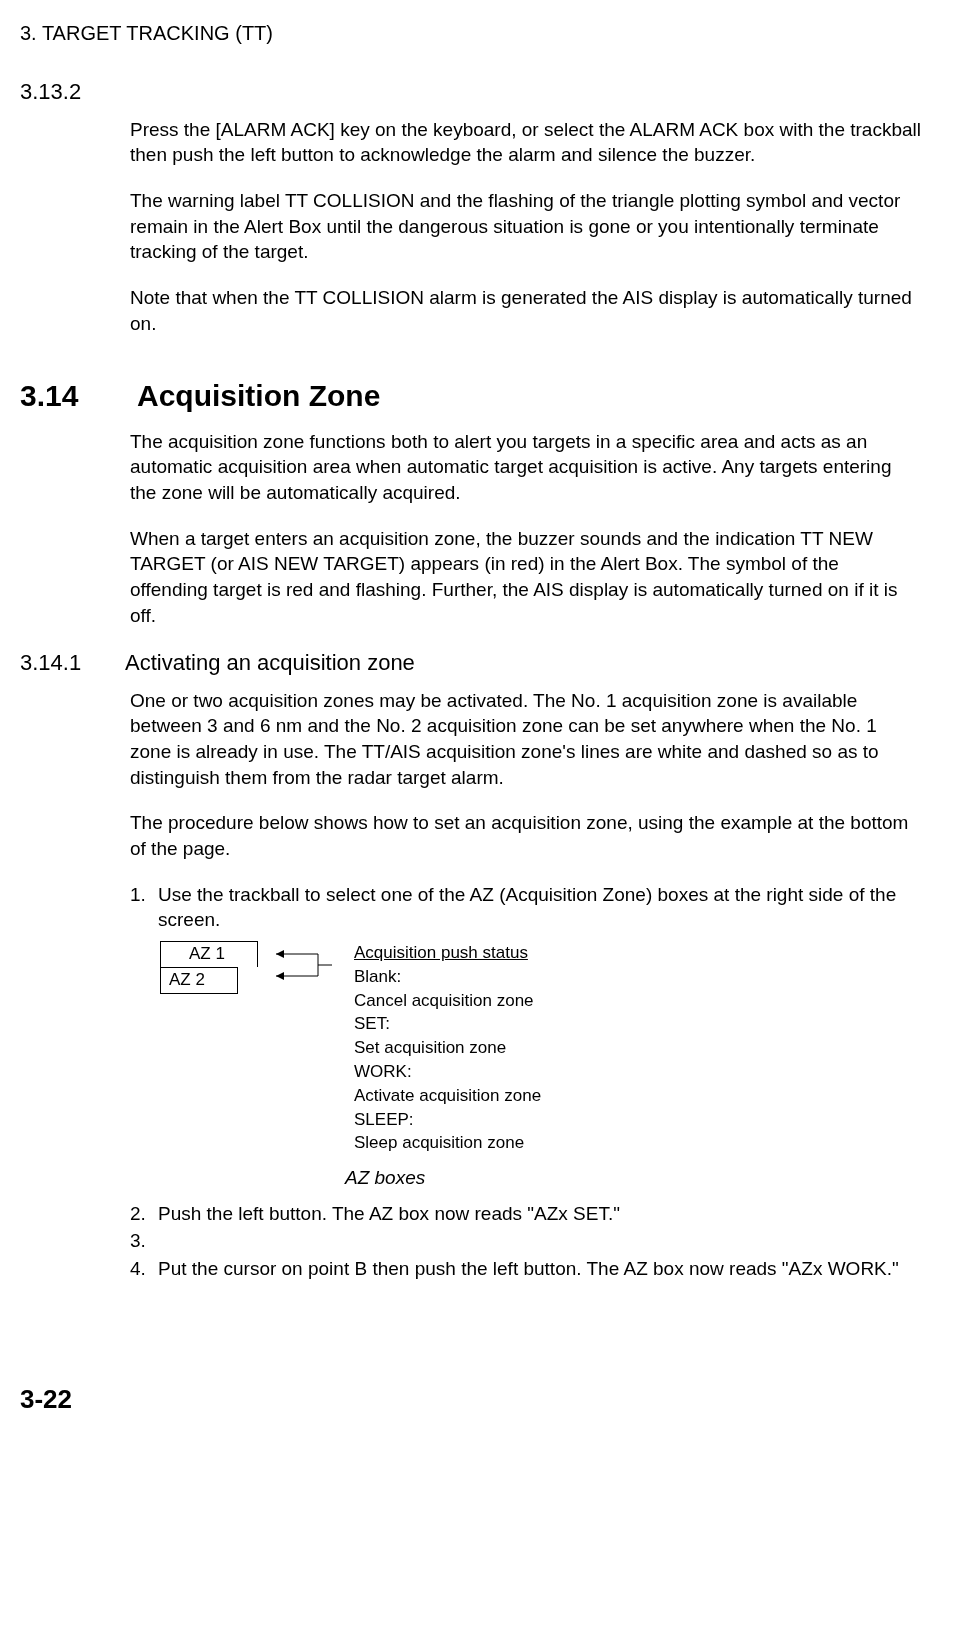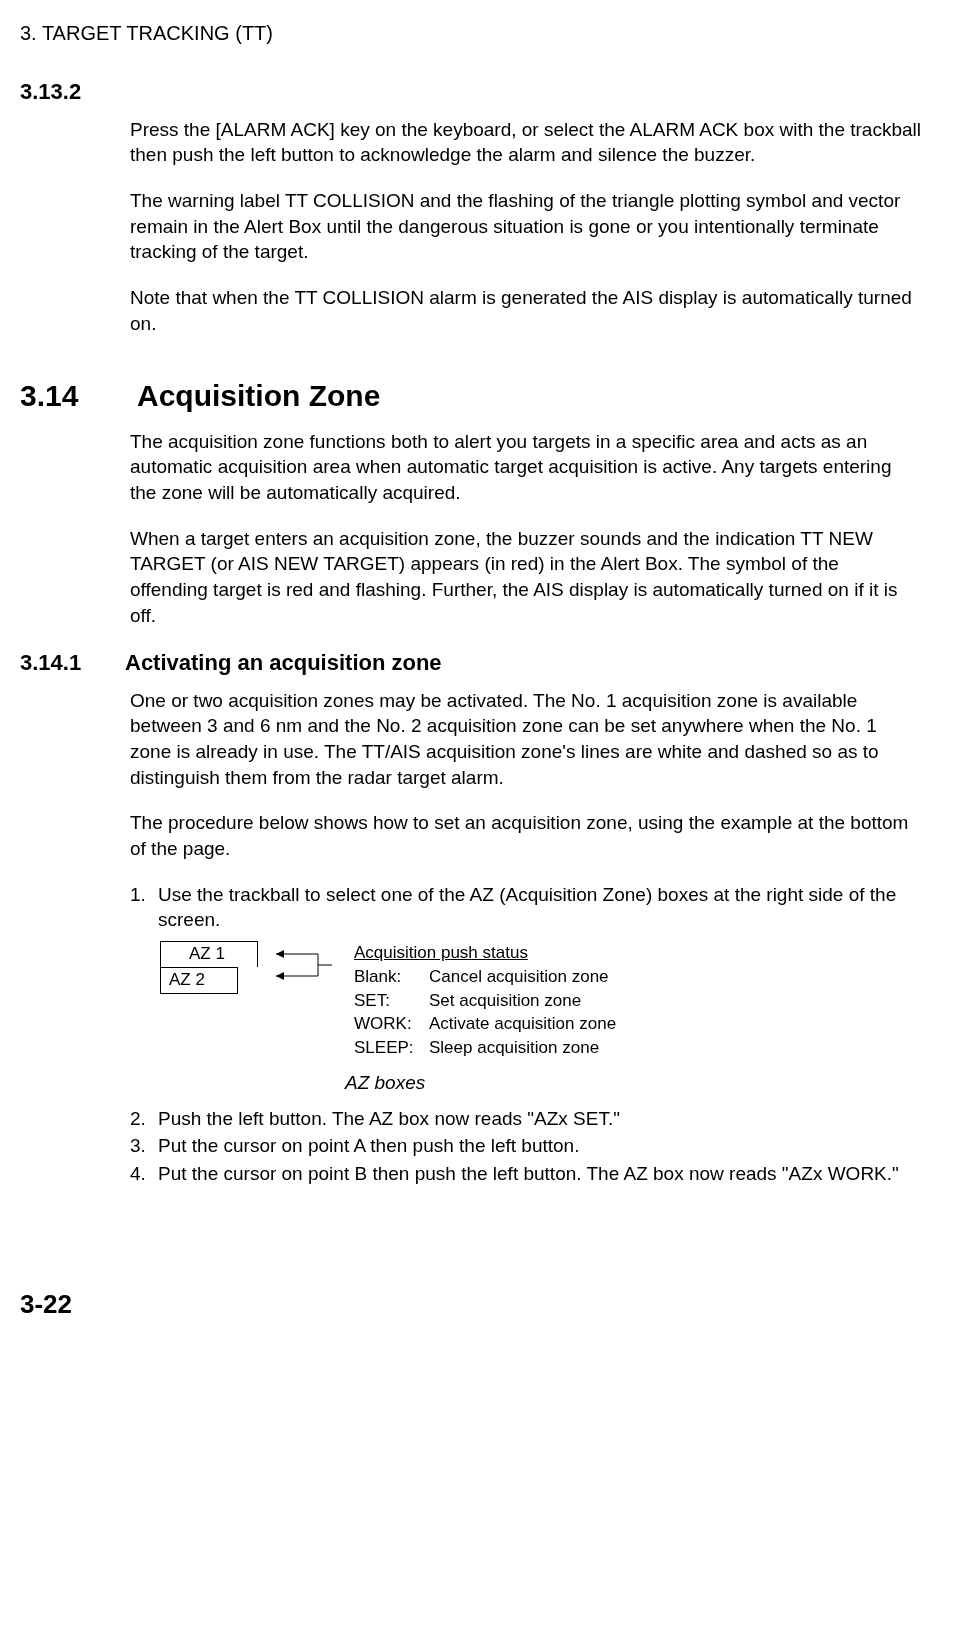--- a/index.html
+++ b/index.html
@@ -11,21 +11,21 @@
       font-size: 19px;
       line-height: 1.35;
     }
     .page-header {
       font-size: 20px;
       margin-bottom: 30px;
     }
     .section-title {
       display: flex;
       gap: 30px;
-      font-weight: bold;
+      font-weight: normal;
       font-size: 22px;
       margin-bottom: 10px;
     }
     .section-title .num { min-width: 75px; }
     .section-title-h1 {
       display: flex;
       gap: 42px;
       font-weight: bold;
       font-size: 30px;
       margin: 40px 0 12px 0;
@@ -61,21 +61,21 @@
       padding: 1px 8px;
       font-size: 17px;
       width: 60px;
     }
     .az-box:first-child { border-bottom: none; padding-left: 28px; }
     .az-status {
       font-size: 17px;
       line-height: 1.4;
     }
     .az-status-title { text-decoration: underline; }
-    .az-row { display: flex; }
+    .az-row { display: flex; flex-direction: column; }
     .az-row .label { width: 75px; }
     .az-caption {
       font-style: italic;
       margin-top: 10px;
       margin-left: 185px;
       font-size: 19px;
     }
     .page-num {
       font-size: 26px;
       font-weight: bold;
@@ -150,20 +150,19 @@
   </div>
   <div class="az-caption">AZ boxes</div>
 </div>
 
 <div class="ol-item">
   <span class="n">2.</span>
   <span>Push the left button. The AZ box now reads "AZx SET."</span>
 </div>
 <div class="ol-item">
   <span class="n">3.</span>
-  <span>Put the cursor on point A then push the left button.</span>
 </div>
 <div class="ol-item">
   <span class="n">4.</span>
   <span>Put the cursor on point B then push the left button. The AZ box now reads "AZx WORK."</span>
 </div>
 
 <div class="page-num">3-22</div>
 
 </body></html>

